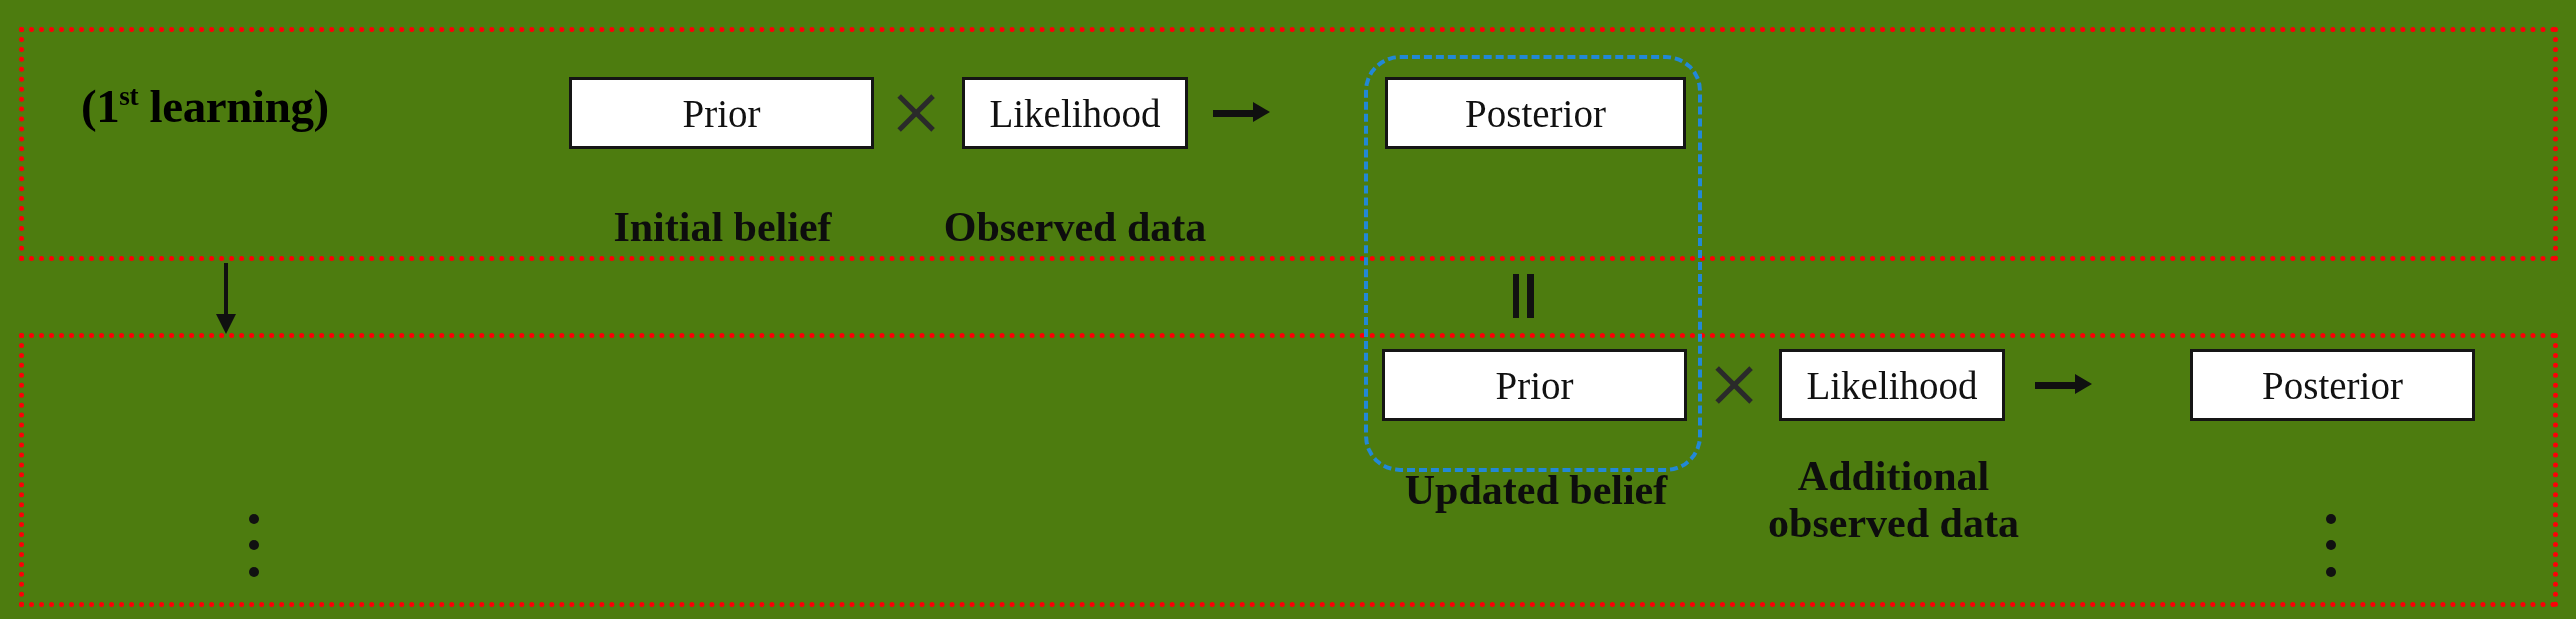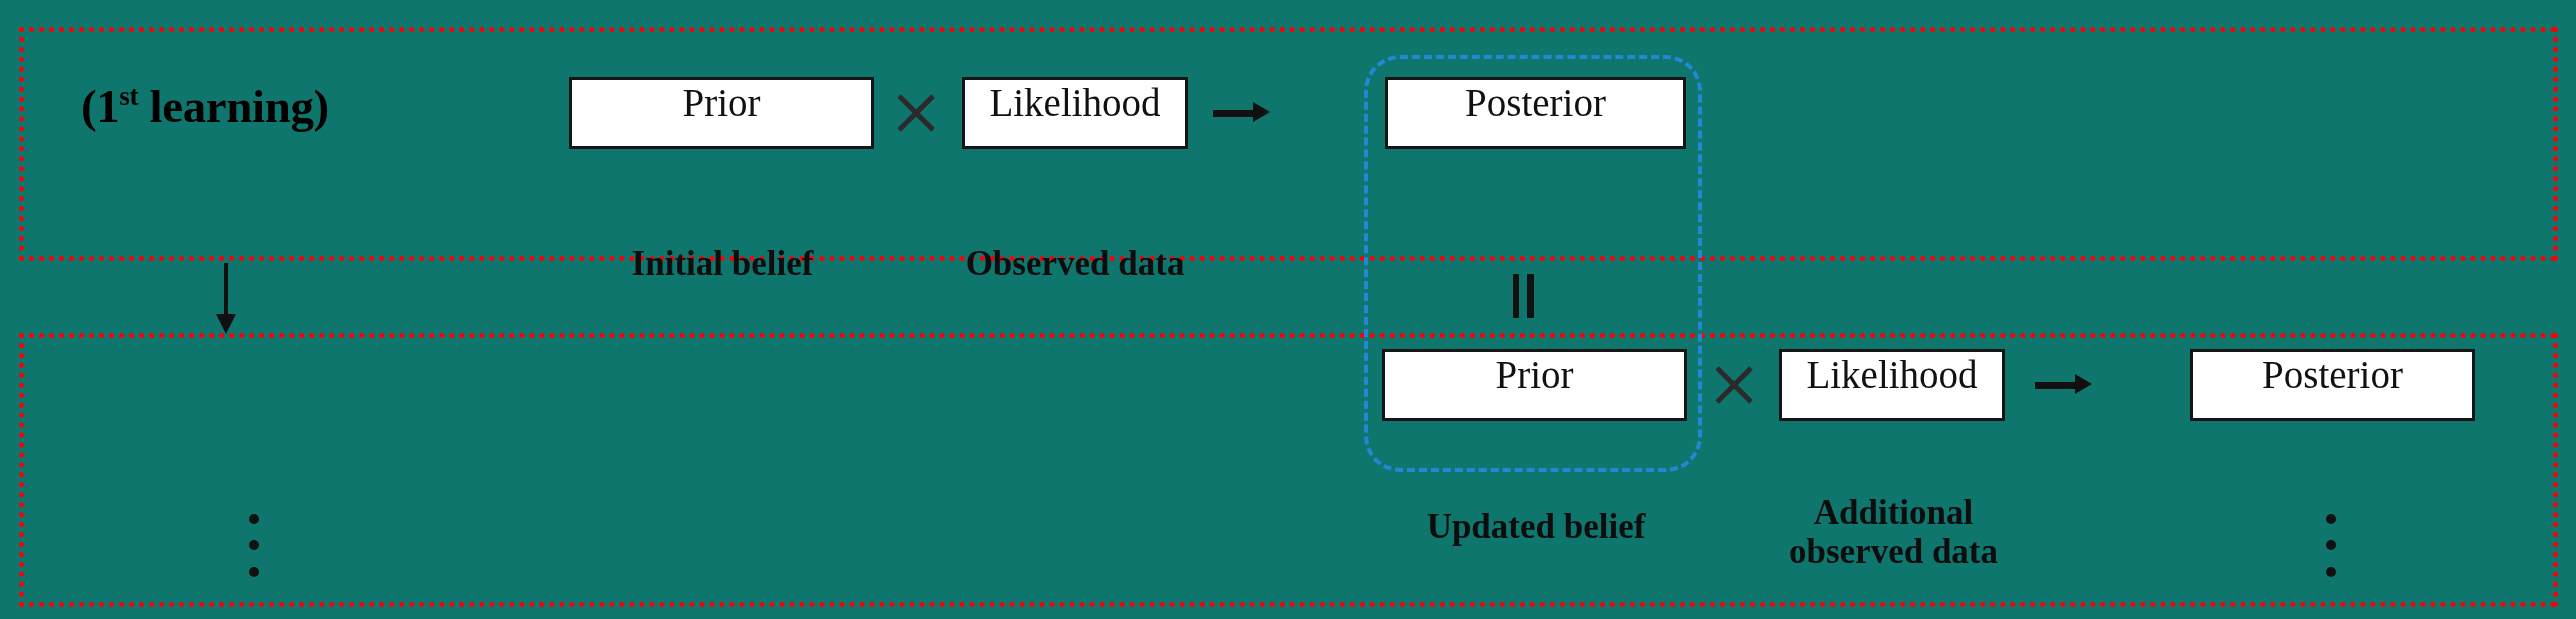--- a/index.html
+++ b/index.html
@@ -4,21 +4,21 @@
 <style>
   html, body {
     margin: 0;
     padding: 0;
     background: #ffffff;
   }
   #canvas {
     position: relative;
     width: 2576px;
     height: 619px;
-    background: #0f766e;
+    background: #4d7c0f;
     font-family: "Liberation Serif", "DejaVu Serif", serif;
     overflow: hidden;
   }
 
   
   .stage-frame {
     position: absolute;
     border: 5.5px dotted #fb0007;
     box-sizing: border-box;
     background: transparent;
@@ -44,20 +44,21 @@
   #stage1-caption { left: 81px; top: 79px; }
   #stage2-caption { left: 81px; top: 374px; }
 
   
   .term-box {
     position: absolute;
     box-sizing: border-box;
     border: 3.1px solid #151515;
     background: #ffffff;
     display: flex;
+    align-items: center;
     justify-content: center;
     font-family: "Liberation Serif", "DejaVu Serif", serif;
     font-size: 39px;
     color: #111111;
     white-space: nowrap;
     z-index: 3;
   }
   #box-prior-1      { left: 569px;  top: 77px;  width: 305px; height: 72px; }
   #box-likelihood-1 { left: 962px; top: 77px;  width: 226px; height: 72px; }
   #box-posterior-1  { left: 1385px; top: 77px;  width: 301px; height: 72px; }
@@ -176,27 +177,26 @@
     border-radius: 36px;
     background: transparent;
     z-index: 2;
   }
 
   
   .annotation {
     position: absolute;
     font-family: "Liberation Serif", "DejaVu Serif", serif;
     font-weight: bold;
-    font-size: 35px;
+    font-size: 42px;
     color: #0d0d0d;
     white-space: nowrap;
     text-align: center;
     line-height: 1.12;
     z-index: 3;
-    margin-top: 40px;
   }
   #label-initial-belief  { left: 586px;  top: 204px; width: 273px; }
   #label-observed-data   { left: 941px; top: 204px; width: 268px; }
   #label-updated-belief  { left: 1388px; top: 467px; width: 296px; }
   #label-additional-data { left: 1765px; top: 453px; width: 257px; }
 
   
   .vdots {
     position: absolute;
     width: 12.5px;

